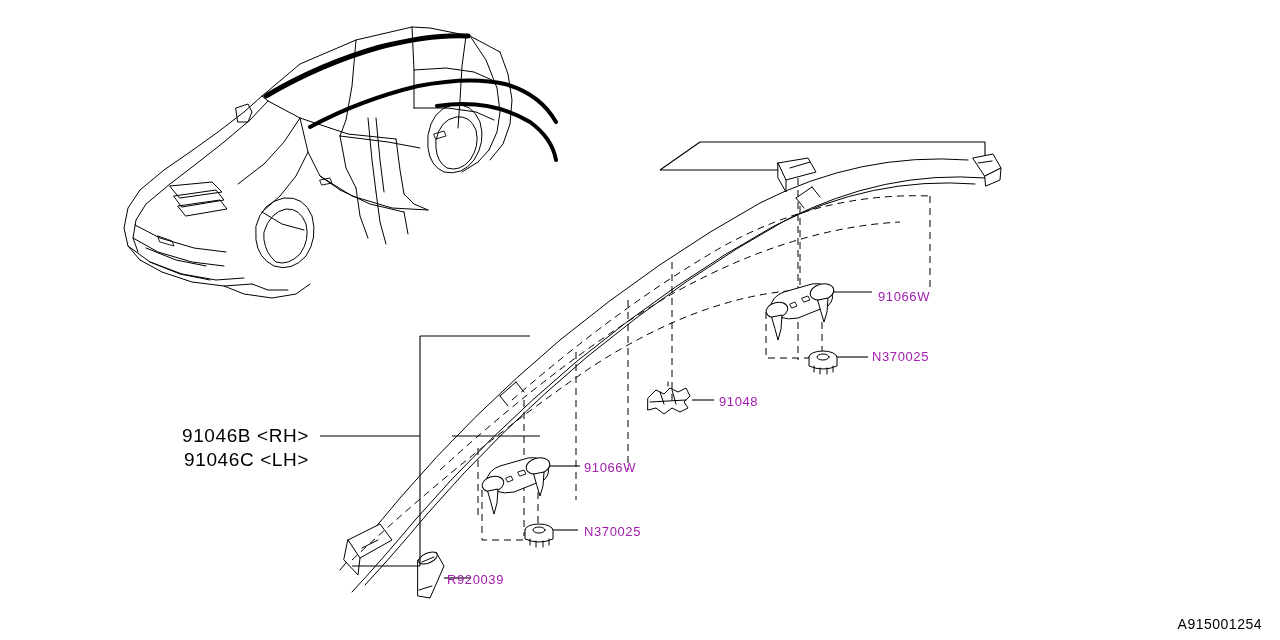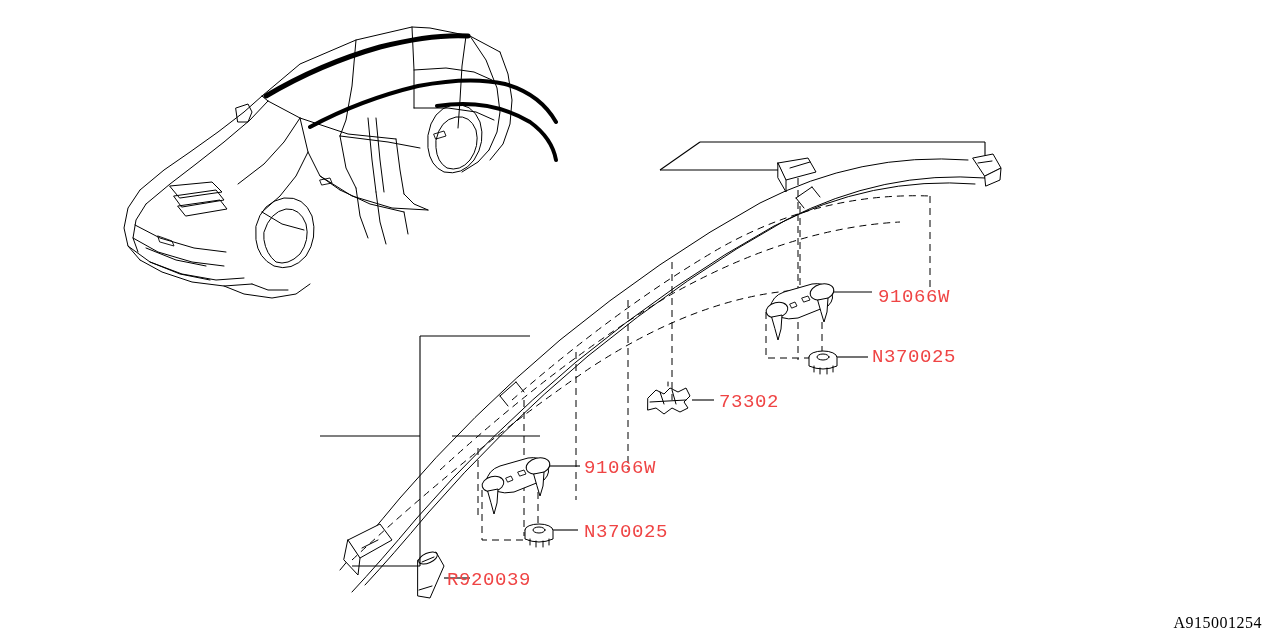--- a/index.html
+++ b/index.html
@@ -66,43 +66,43 @@
     stroke-linecap: butt;
   }
   .leader {
     fill: none;
     stroke: #000000;
     stroke-width: 1.1;
     stroke-linecap: butt;
   }
   .lbl {
     position: absolute;
-    font-family: Liberation Mono, monospace;
-    font-size: 19px;
+    font-family: Liberation Sans, sans-serif;
+    font-size: 13px;
     letter-spacing: 0.6px;
-    color: #ef4444;
+    color: #a21caf;
     white-space: nowrap;
     line-height: 22px;
   }
   .lbl-stack {
     position: absolute;
     font-family: "Liberation Sans", sans-serif;
     font-size: 19px;
     letter-spacing: 0.6px;
     color: #000000;
     white-space: nowrap;
     line-height: 24px;
     text-align: right;
   }
   #diagram-id {
     position: absolute;
     right: 18px;
     bottom: 8px;
-    font-family: Liberation Serif, serif;
-    font-size: 16px;
+    font-family: Liberation Sans, sans-serif;
+    font-size: 14px;
     letter-spacing: 0.5px;
     color: #000000;
   }
 </style>
 </head>
 <body>
 
 <div id="canvas">
 
   <svg id="diagram-svg" viewBox="0 0 1280 640">
@@ -303,26 +303,30 @@
 
       <path class="leader" d="M550 466 L580 466"></path>
 
       <path class="leader" d="M554 530 L578 530"></path>
 
       <path class="leader" d="M444 578 L470 578"></path>
     </g>
 
   </svg>
 
+  <div class="lbl-stack" style="left:182px; top:424px;">
+    <div>91046B &lt;RH&gt;</div>
+    <div>91046C &lt;LH&gt;</div>
+  </div>
 
   <div class="lbl" style="left:878px; top:286px;">91066W</div>
 
   <div class="lbl" style="left:872px; top:346px;">N370025</div>
 
-  <div class="lbl" style="left:719px; top:391px;">73302</div>
+  <div class="lbl" style="left:719px; top:391px;">91048</div>
 
   <div class="lbl" style="left:584px; top:457px;">91066W</div>
 
   <div class="lbl" style="left:584px; top:521px;">N370025</div>
 
   <div class="lbl" style="left:447px; top:569px;">R920039</div>
 
   <div id="diagram-id">A915001254</div>
 
 </div>

